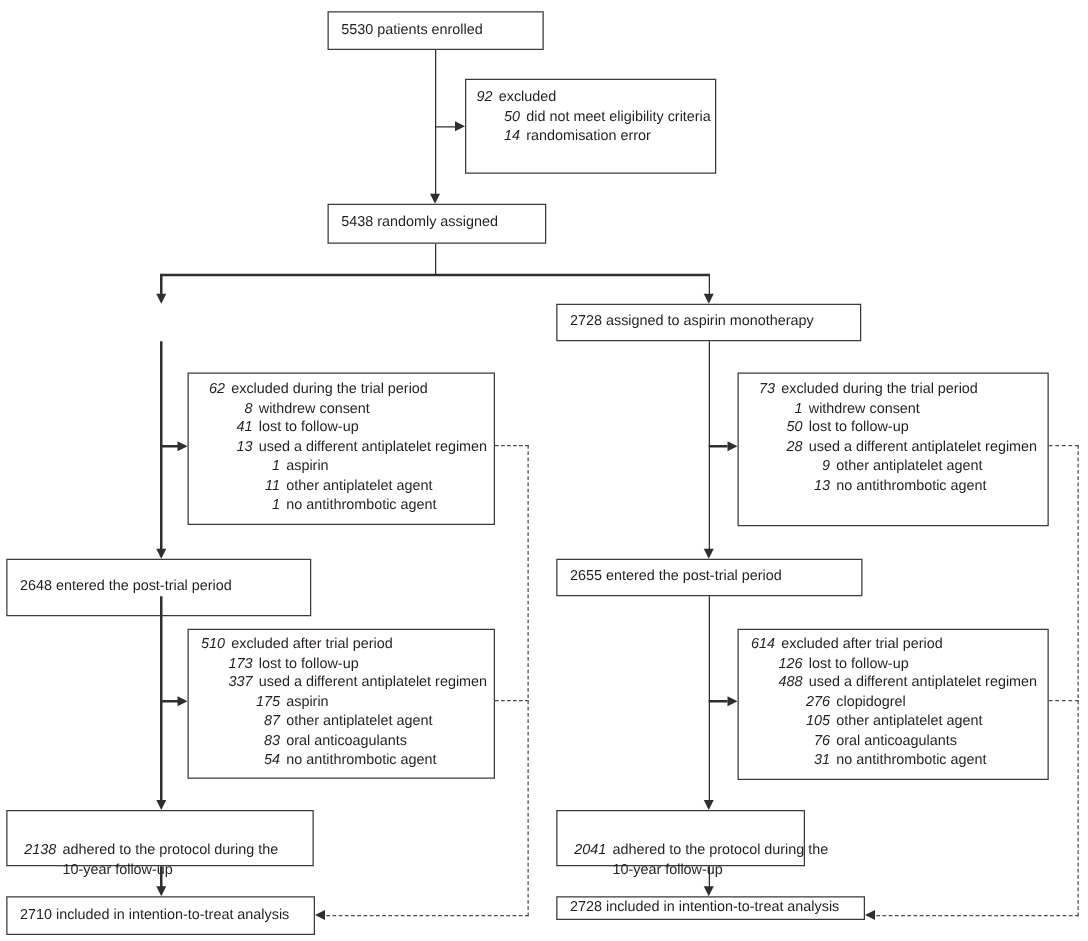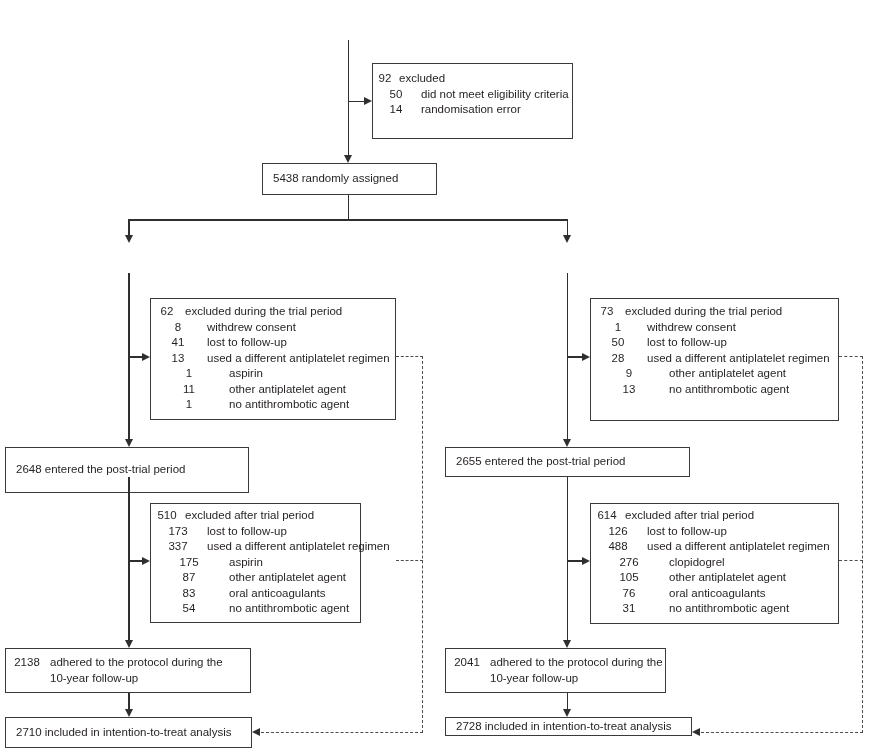--- a/index.html
+++ b/index.html
@@ -9,43 +9,46 @@
   }
   .box{
     position:absolute;box-sizing:border-box;border:1.5px solid #3a3a3a;background:#ffffff;
     font-size:11.5px;line-height:15.5px;color:#231f20;
   }
   .single{display:flex;align-items:center;padding-left:10px;}
   .multi{padding:5px 4px 0 3px;}
   .pt7{padding-top:7px;}
   .pt4{padding-top:4px;}
   .ln{display:flex;}
-  .num{flex:0 0 auto;text-align:center;white-space:pre;}
+  .num{flex:0 0 auto;text-align:right;white-space:pre;font-style:italic;}
   .l0 .num{width:26px;}
   .l1 .num{width:48px;}
   .l2 .num{width:70px;}
   .tight .l0 .num{width:18px;}
   .tight .l1 .num{width:40px;}
-  .adh{padding-top:6px;padding-left:3px;}
+  .adh{padding-top:24px;padding-left:3px;}
   .adh .num{width:36px;}
   .txt{padding-left:5px;white-space:nowrap;}
   
   .v{position:absolute;width:1.5px;background:#2f2f2f;}
   .h{position:absolute;height:1.5px;background:#2f2f2f;}
   .vd{position:absolute;width:0;border-left:1.6px dashed #4d4d4d;}
   .hd{position:absolute;height:0;border-top:1.6px dashed #4d4d4d;}
   .ad{position:absolute;width:0;height:0;border-left:4.5px solid transparent;border-right:4.5px solid transparent;border-top:8px solid #2f2f2f;}
   .ar{position:absolute;width:0;height:0;border-top:4.5px solid transparent;border-bottom:4.5px solid transparent;border-left:8px solid #2f2f2f;}
   .al{position:absolute;width:0;height:0;border-top:4.5px solid transparent;border-bottom:4.5px solid transparent;border-right:8px solid #2f2f2f;}
 </style>
 </head>
 <body>
 
 <div id="canvas">
 
+  <div class="box single" style="left:262px;top:9px;width:173px;height:31px">
+    <span>5530 patients enrolled</span>
+  </div>
 
   <div class="box multi tight pt7" style="left:372px;top:63px;width:201px;height:76px">
     <div class="ln l0">
         <span class="num">92</span>
         <span class="txt">excluded</span>
       </div>
     <div class="ln l1">
         <span class="num">50</span>
         <span class="txt">did not meet eligibility criteria</span>
       </div>
@@ -53,20 +56,23 @@
         <span class="num">14</span>
         <span class="txt">randomisation error</span>
       </div>
   </div>
 
   <div class="box single" style="left:262px;top:163px;width:175px;height:32px">
     <span>5438 randomly assigned</span>
   </div>
 
 
+  <div class="box single" style="left:445px;top:243px;width:244px;height:30px">
+    <span>2728 assigned to aspirin monotherapy</span>
+  </div>
 
   <div class="box multi" style="left:150px;top:298px;width:246px;height:122px">
     <div class="ln l0">
         <span class="num">62</span>
         <span class="txt">excluded during the trial period</span>
       </div>
     <div class="ln l1">
         <span class="num">8</span>
         <span class="txt">withdrew consent</span>
       </div>
@@ -120,21 +126,21 @@
   </div>
 
   <div class="box single" style="left:5px;top:447px;width:244px;height:46px">
     <span>2648 entered the post-trial period</span>
   </div>
 
   <div class="box single" style="left:445px;top:447px;width:245px;height:30px">
     <span>2655 entered the post-trial period</span>
   </div>
 
-  <div class="box multi pt4" style="left:150px;top:503px;width:211px;height:120px">
+  <div class="box multi pt4" style="left:150px;top:503px;width:246px;height:120px">
     <div class="ln l0">
         <span class="num">510</span>
         <span class="txt">excluded after trial period</span>
       </div>
     <div class="ln l1">
         <span class="num">173</span>
         <span class="txt">lost to follow-up</span>
       </div>
     <div class="ln l1">
         <span class="num">337</span>
@@ -193,21 +199,21 @@
     <div class="ln">
         <span class="num">2138</span>
         <span class="txt">adhered to the protocol during the</span>
       </div>
     <div class="ln">
         <span class="num"></span>
         <span class="txt">10-year follow-up</span>
       </div>
   </div>
 
-  <div class="box multi adh" style="left:445px;top:648px;width:221px;height:45px">
+  <div class="box multi adh" style="left:445px;top:648px;width:199px;height:45px">
     <div class="ln">
         <span class="num">2041</span>
         <span class="txt">adhered to the protocol during the</span>
       </div>
     <div class="ln">
         <span class="num"></span>
         <span class="txt">10-year follow-up</span>
       </div>
   </div>
 

